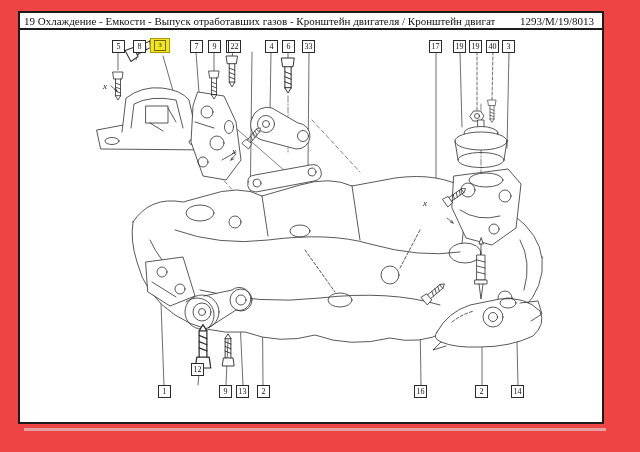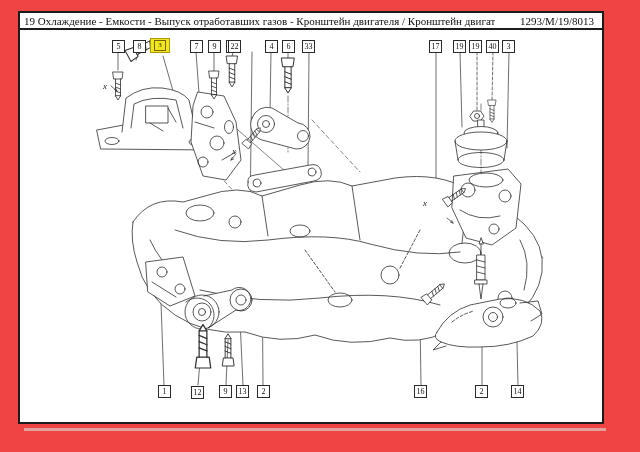--- a/index.html
+++ b/index.html
@@ -218,21 +218,21 @@
   <div class="callout" style="left:265px;top:40px"><span>4</span></div>
   <div class="callout" style="left:282px;top:40px"><span>6</span></div>
   <div class="callout" style="left:302px;top:40px"><span>33</span></div>
   <div class="callout" style="left:429px;top:40px"><span>17</span></div>
   <div class="callout" style="left:453px;top:40px"><span>19</span></div>
   <div class="callout" style="left:469px;top:40px"><span>19</span></div>
   <div class="callout" style="left:486px;top:40px"><span>40</span></div>
   <div class="callout" style="left:502px;top:40px"><span>3</span></div>
 
   <div class="callout" style="left:158px;top:385px"><span>1</span></div>
-  <div class="callout" style="left:191px;top:386px"><span>12</span></div>
+  <div class="callout" style="left:191px;top:363px"><span>12</span></div>
   <div class="callout" style="left:219px;top:385px"><span>9</span></div>
   <div class="callout" style="left:236px;top:385px"><span>13</span></div>
   <div class="callout" style="left:257px;top:385px"><span>2</span></div>
   <div class="callout" style="left:414px;top:385px"><span>16</span></div>
   <div class="callout" style="left:475px;top:385px"><span>2</span></div>
   <div class="callout" style="left:511px;top:385px"><span>14</span></div>
 
   <span class="xmark" style="left:103px;top:81px">x</span>
   <span class="xmark" style="left:232px;top:146px">x</span>
   <span class="xmark" style="left:423px;top:198px">x</span>

